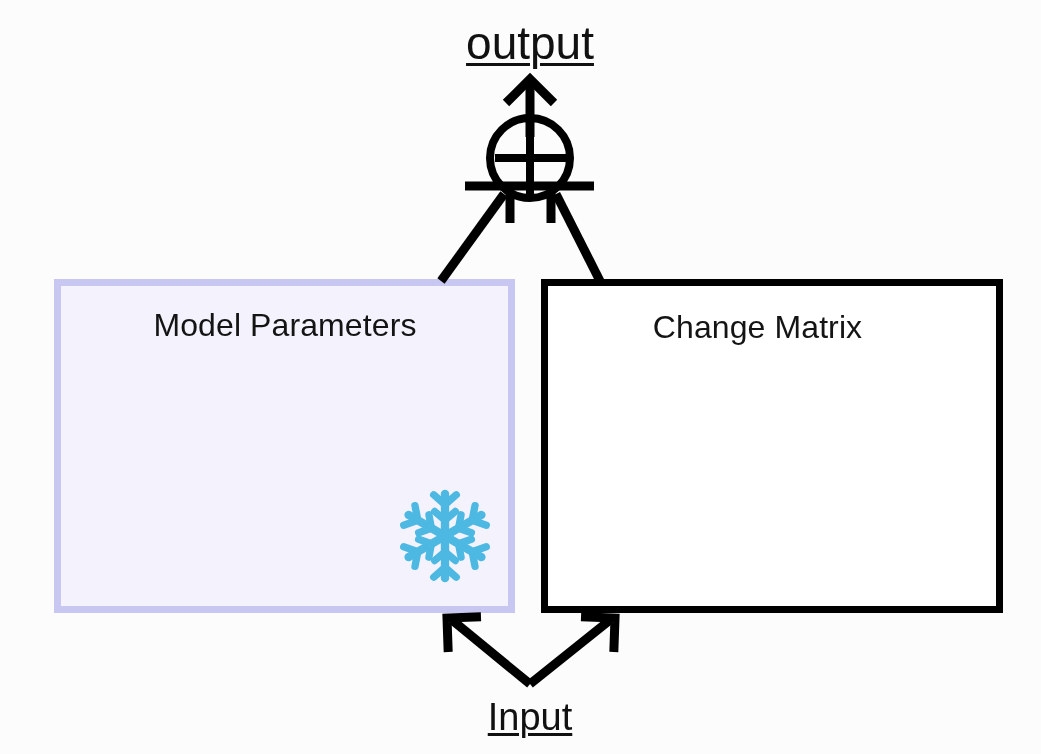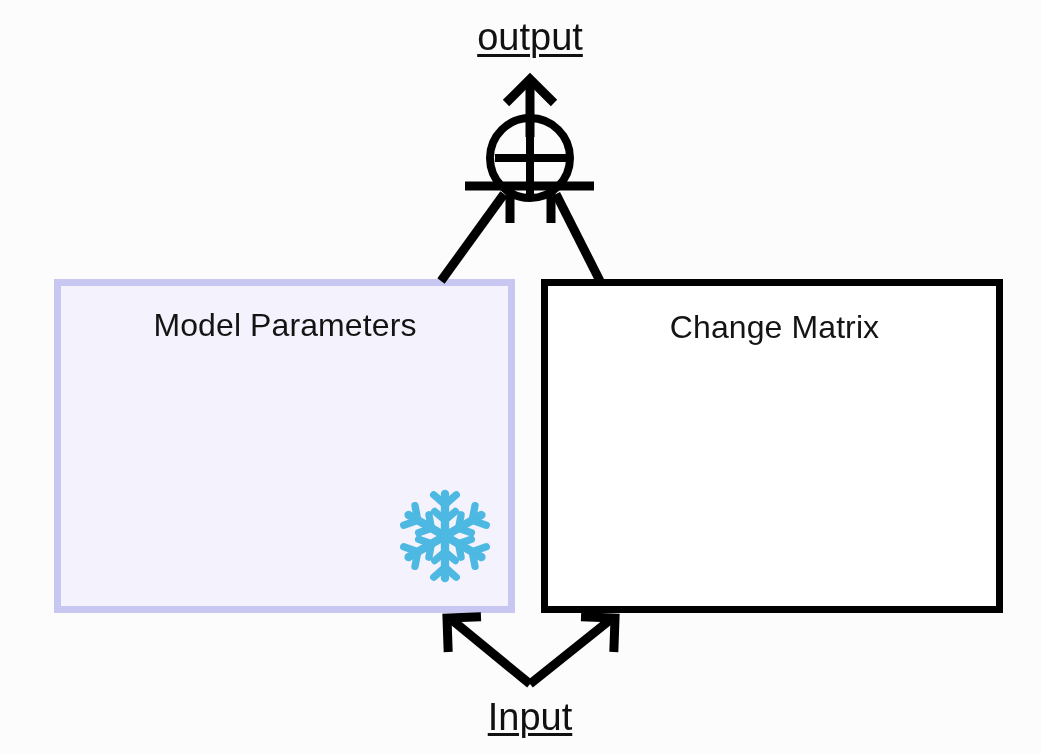--- a/index.html
+++ b/index.html
@@ -30,36 +30,36 @@
     white-space: nowrap;
     text-align: center;
     letter-spacing: 0.1px;
   }
   #model-parameters-label {
     left: 60px;
     top: 307px;
     width: 450px;
   }
   #change-matrix-label {
-    left: 547px;
+    left: 530px;
     top: 309px;
     width: 455px;
   }
   .endpoint-label {
     position: absolute;
     font-family: "Liberation Sans", sans-serif;
     color: #111111;
     white-space: nowrap;
     text-align: center;
   }
   #output-label {
     left: 400px;
     top: 16px;
     width: 260px;
-    font-size: 38px;
+    font-size: 46px;
     text-decoration: underline;
     text-underline-offset: 4px;
     text-decoration-thickness: 3px;
   }
   #input-label {
     left: 400px;
     top: 696px;
     width: 260px;
     font-size: 38px;
     text-decoration: underline;

